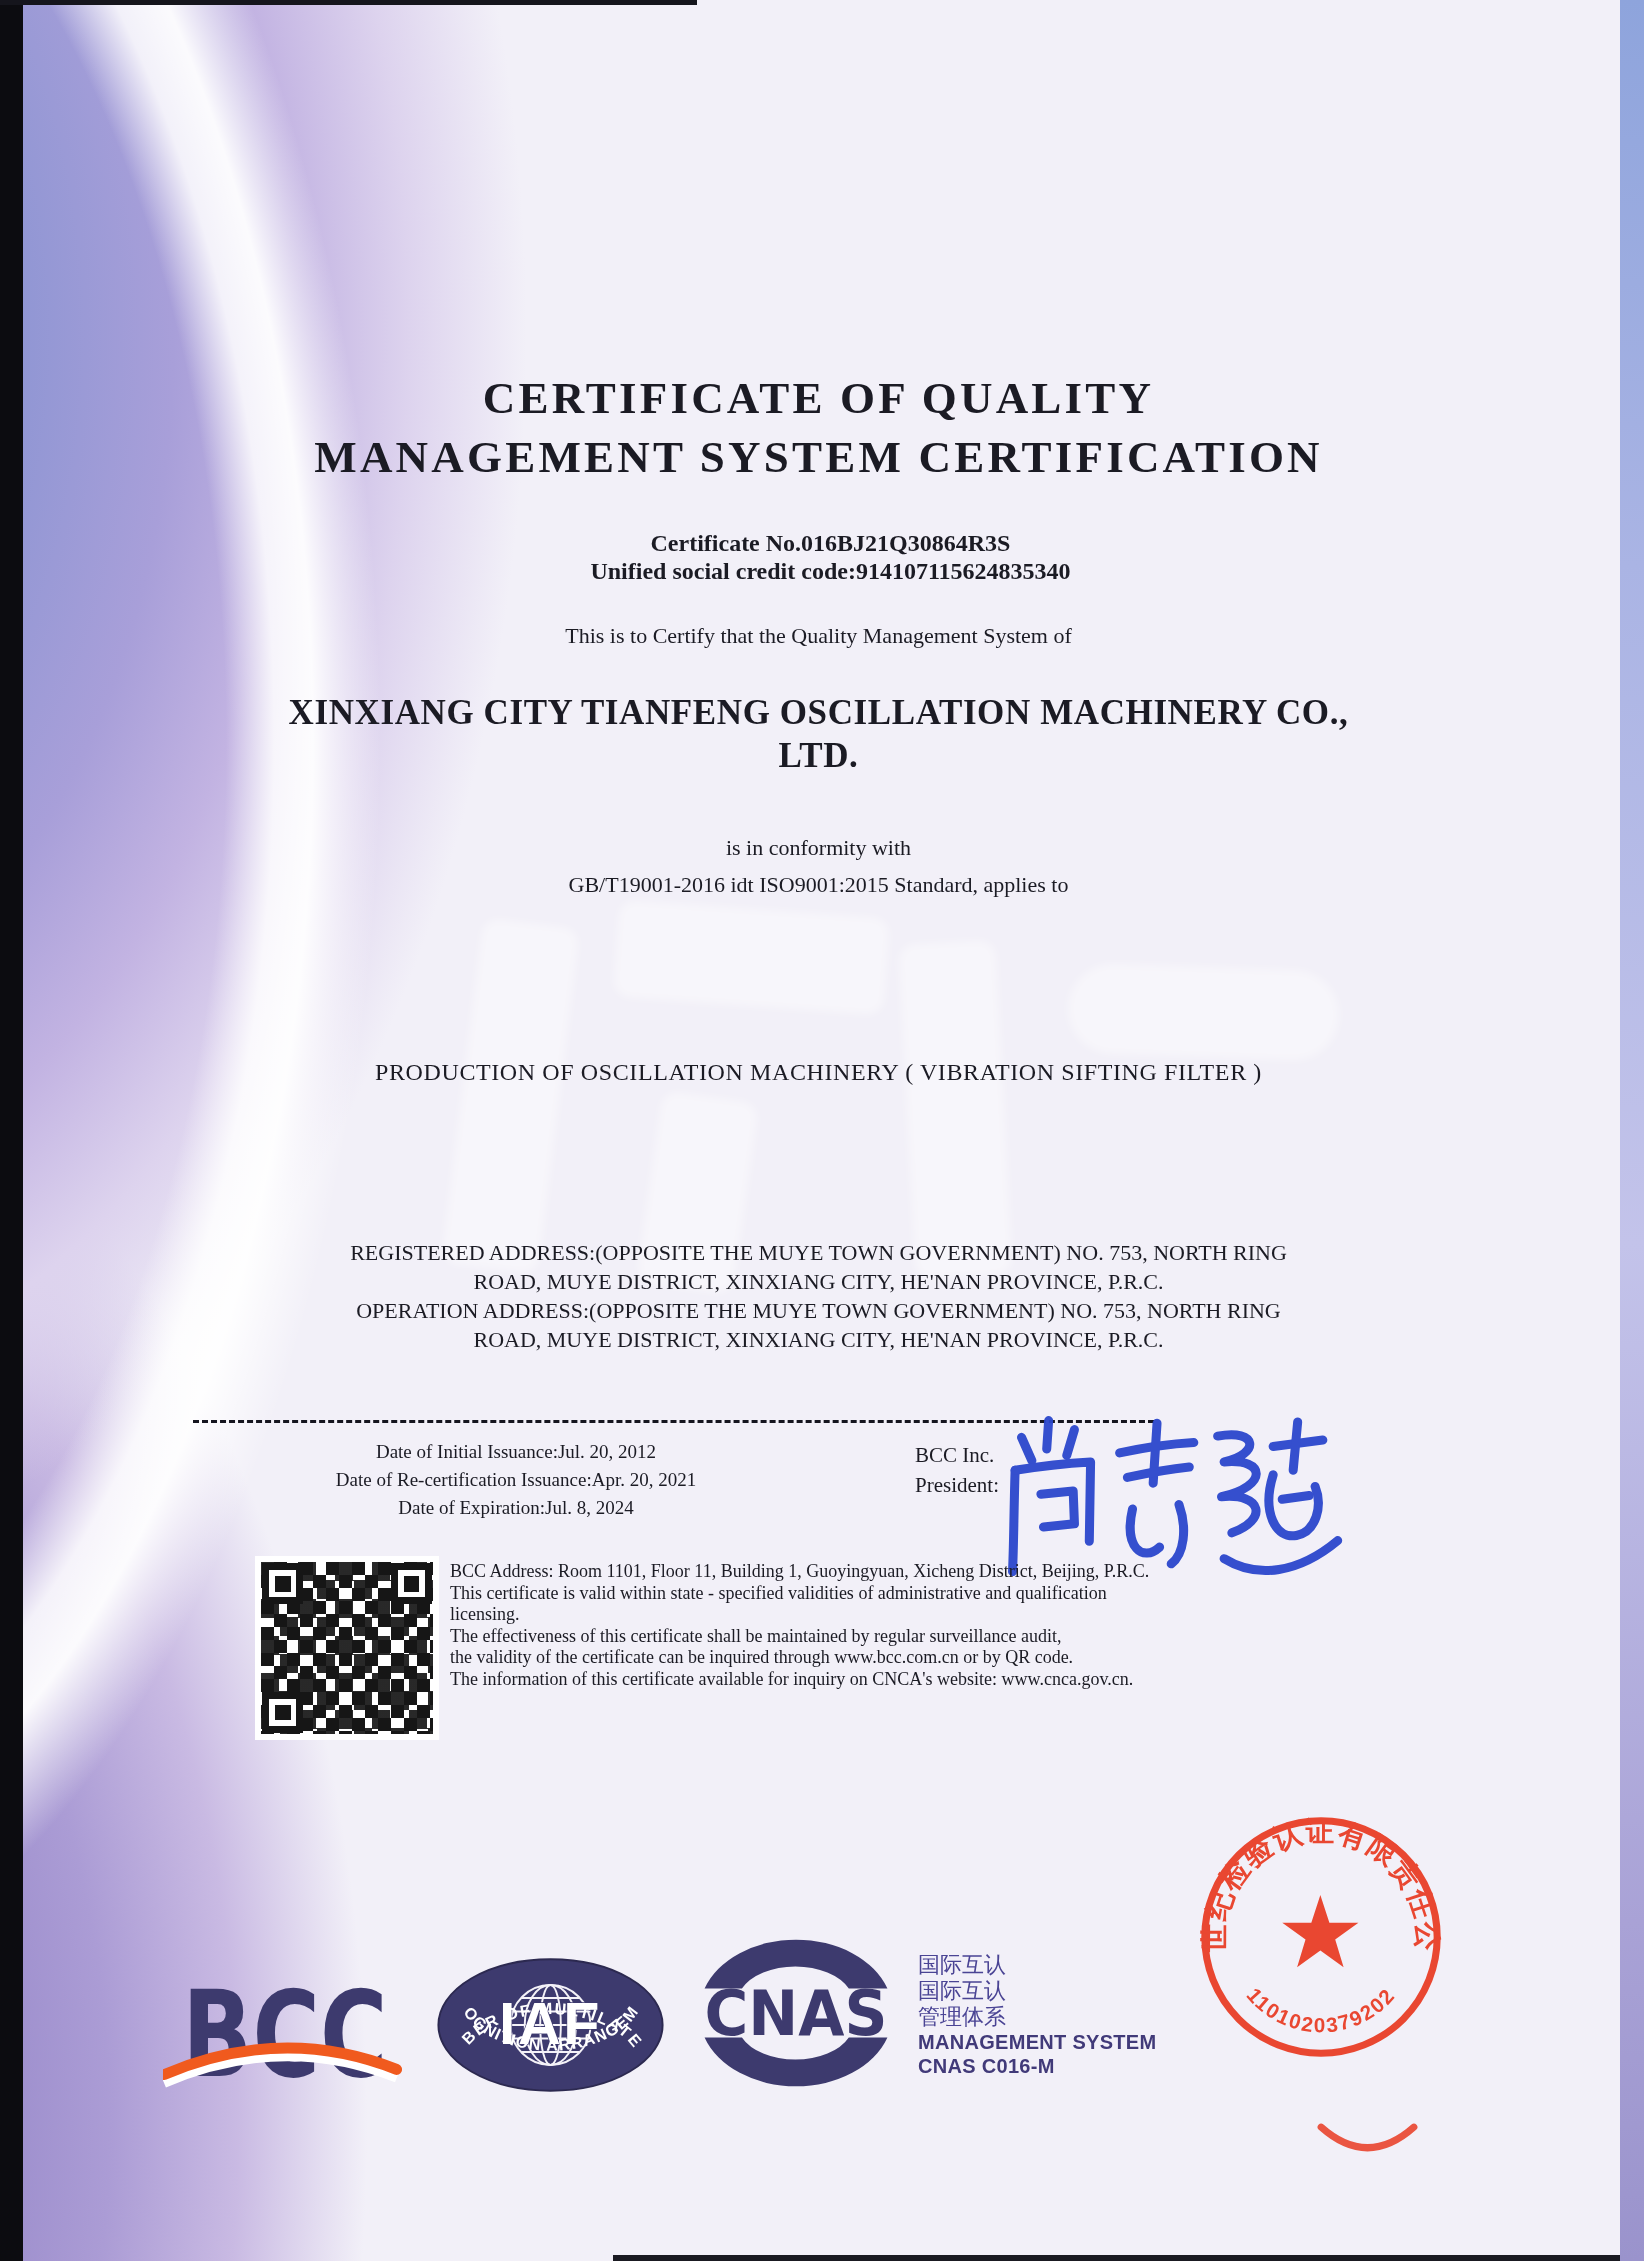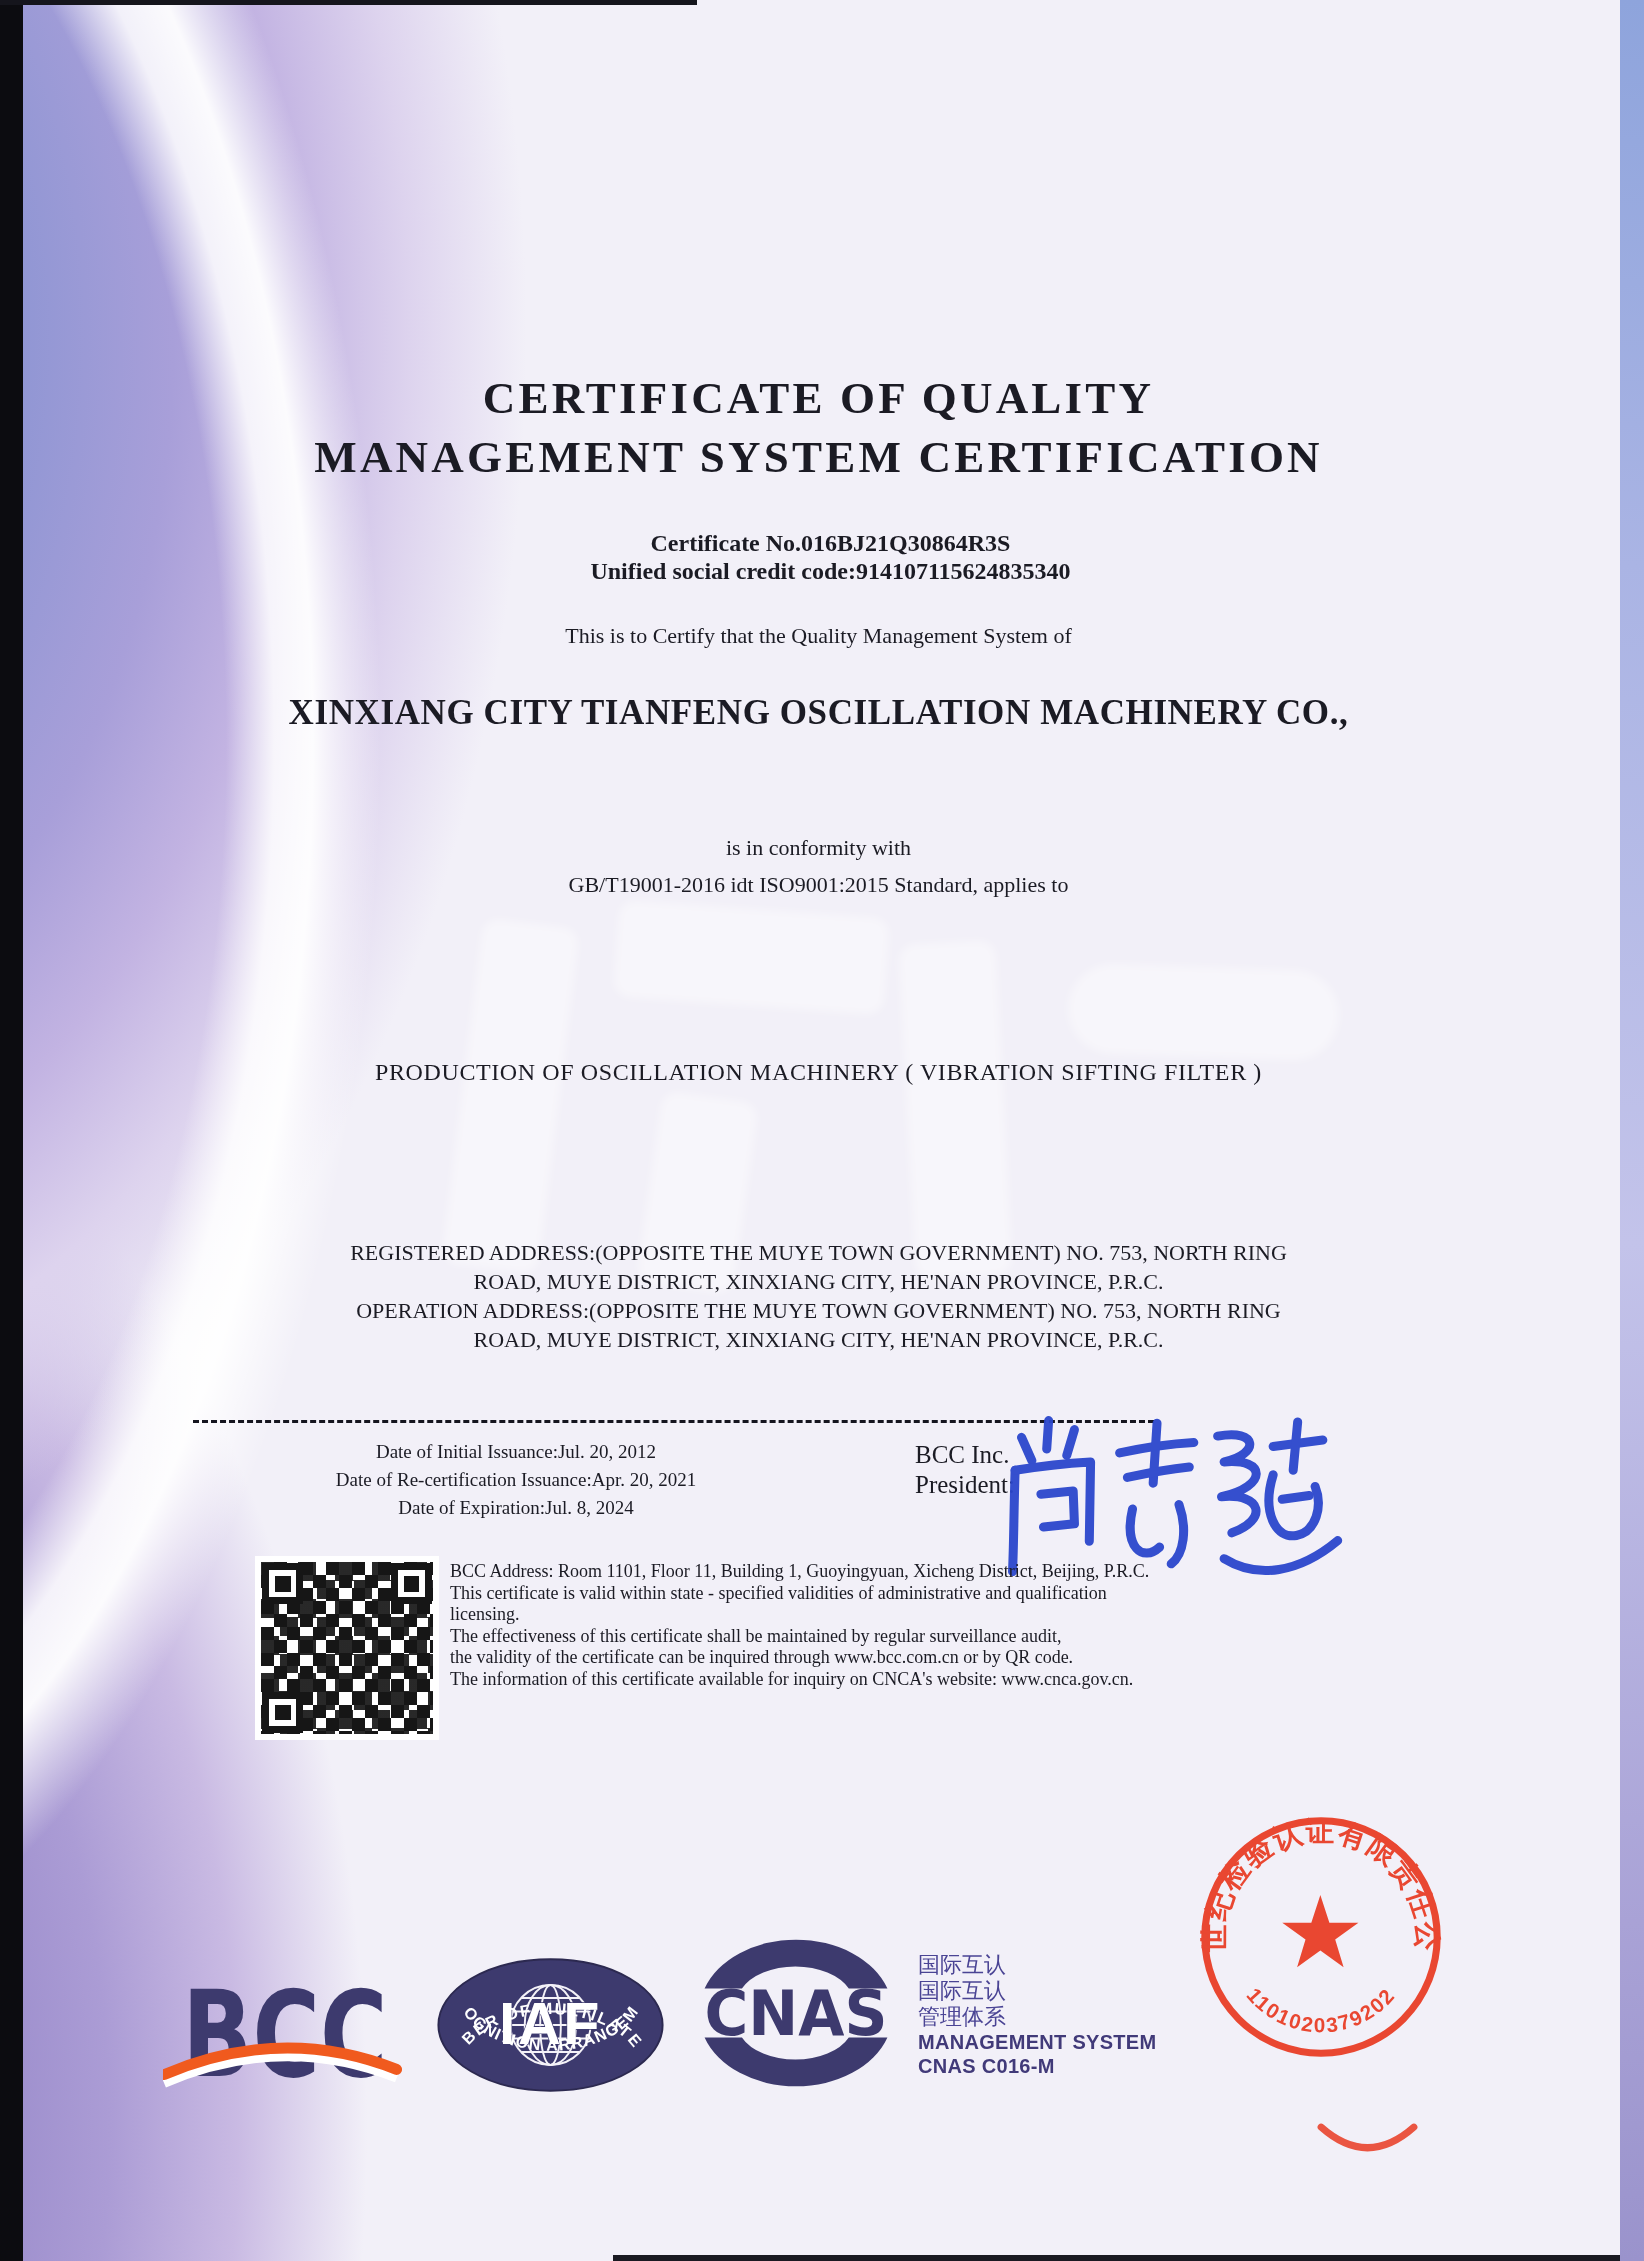--- a/index.html
+++ b/index.html
@@ -34,21 +34,21 @@
   .title      { position:absolute; left:0; top:369px;  width:100%; font-weight:700; font-size:45px; line-height:59px; letter-spacing:3.2px; }
   .certno     { position:absolute; left:12px; top:529px;  width:100%; font-weight:700; font-size:24px; line-height:28px; }
   .certify    { position:absolute; left:0; top:623px;  width:100%; font-size:22px; }
   .company    { position:absolute; left:0; top:691px; width:100%; font-weight:700; font-size:35px; line-height:43px; letter-spacing:0.6px; }
   .conformity { position:absolute; left:0; top:835px; width:100%; font-size:22px; }
   .standard   { position:absolute; left:0; top:872px; width:100%; font-size:22px; }
   .scope      { position:absolute; left:0; top:1059px; width:100%; font-size:24px; letter-spacing:0.6px; }
   .addresses  { position:absolute; left:0; top:1238px; width:100%; font-size:22px; line-height:29px; }
   .dash-line  { left:193px; top:1420px; width:961px; height:0; border-top:3.2px dashed #15151f; }
   .dates      { left:226px; top:1438px; width:580px; text-align:center; font-size:19px; line-height:28px; }
-  .issuer     { left:915px; top:1440px; font-size:25px; line-height:30px; }
+  .issuer     { left:915px; top:1440px; font-size:21px; line-height:30px; }
   .sig        { left:984px; top:1409px; width:368px; height:200px; pointer-events:none; }
   
   .qr { left:255px; top:1556px; width:184px; height:184px; background:#fff; border:6.4px solid #fff; box-sizing:border-box; }
   .qr-pattern { position:absolute; inset:0; background-color:#fff;
       background-image:
         repeating-conic-gradient(#161616 0% 25%, transparent 0% 50%),
         repeating-conic-gradient(from 90deg, rgba(22,22,22,.92) 0% 25%, transparent 0% 50%);
       background-size:26px 26px, 37px 37px; }
   .qr .f { position:absolute; width:41px; height:41px; border:7px solid #161616; background:#fff; box-sizing:border-box; }
   .qr .f::after { content:""; position:absolute; inset:5.8px; background:#161616; }
@@ -88,20 +88,21 @@
       <span>CERTIFICATE OF QUALITY</span><br>
       <span>MANAGEMENT SYSTEM CERTIFICATION</span>
     </h1>
     <div class="certno">
       <div>Certificate No.016BJ21Q30864R3S</div>
       <div>Unified social credit code:914107115624835340</div>
     </div>
     <div class="certify">This is to Certify that the Quality Management System of</div>
     <div class="company">
       <div>XINXIANG CITY TIANFENG OSCILLATION MACHINERY CO.,</div>
+      <div>LTD.</div>
     </div>
     <div class="conformity">is in conformity with</div>
     <div class="standard">GB/T19001-2016 idt ISO9001:2015 Standard, applies to</div>
     <div class="scope">PRODUCTION OF OSCILLATION MACHINERY ( VIBRATION SIFTING FILTER )</div>
     <div class="addresses">
       <div>REGISTERED ADDRESS:(OPPOSITE THE MUYE TOWN GOVERNMENT) NO. 753, NORTH RING</div>
       <div>ROAD, MUYE DISTRICT, XINXIANG CITY, HE'NAN PROVINCE, P.R.C.</div>
       <div>OPERATION ADDRESS:(OPPOSITE THE MUYE TOWN GOVERNMENT) NO. 753, NORTH RING</div>
       <div>ROAD, MUYE DISTRICT, XINXIANG CITY, HE'NAN PROVINCE, P.R.C.</div>
     </div>

